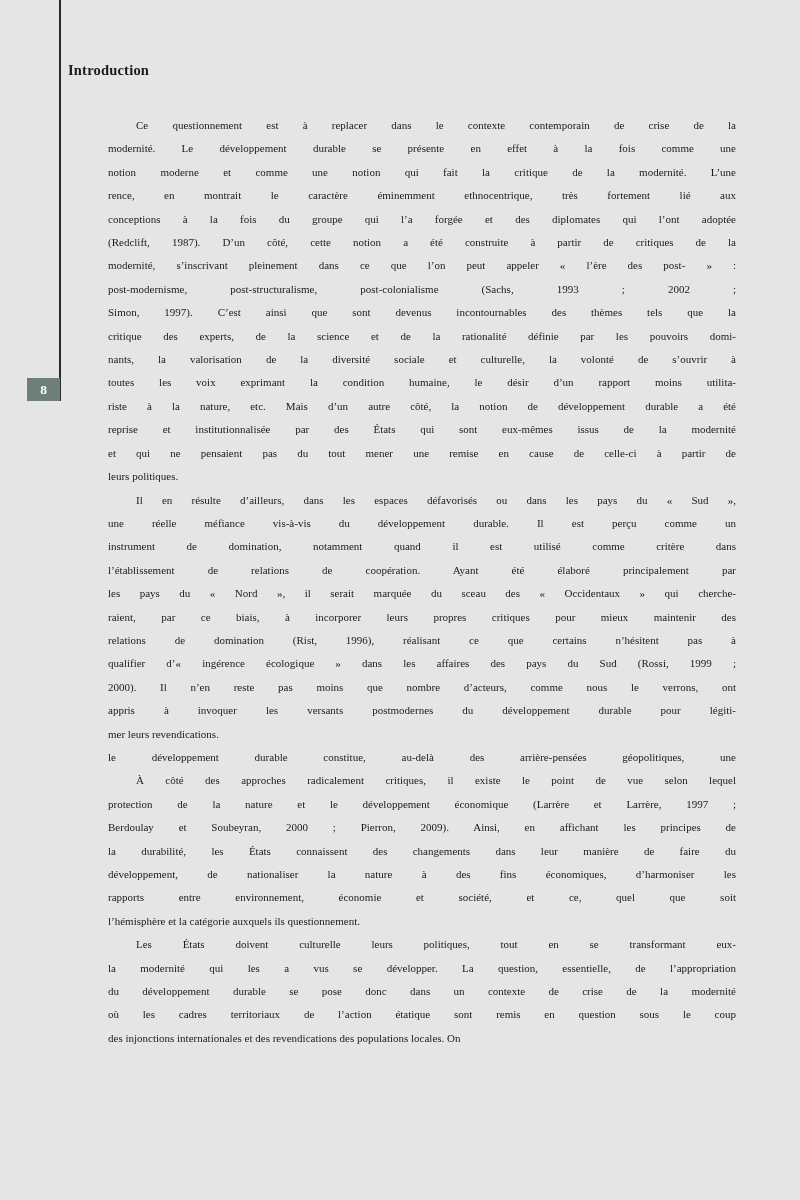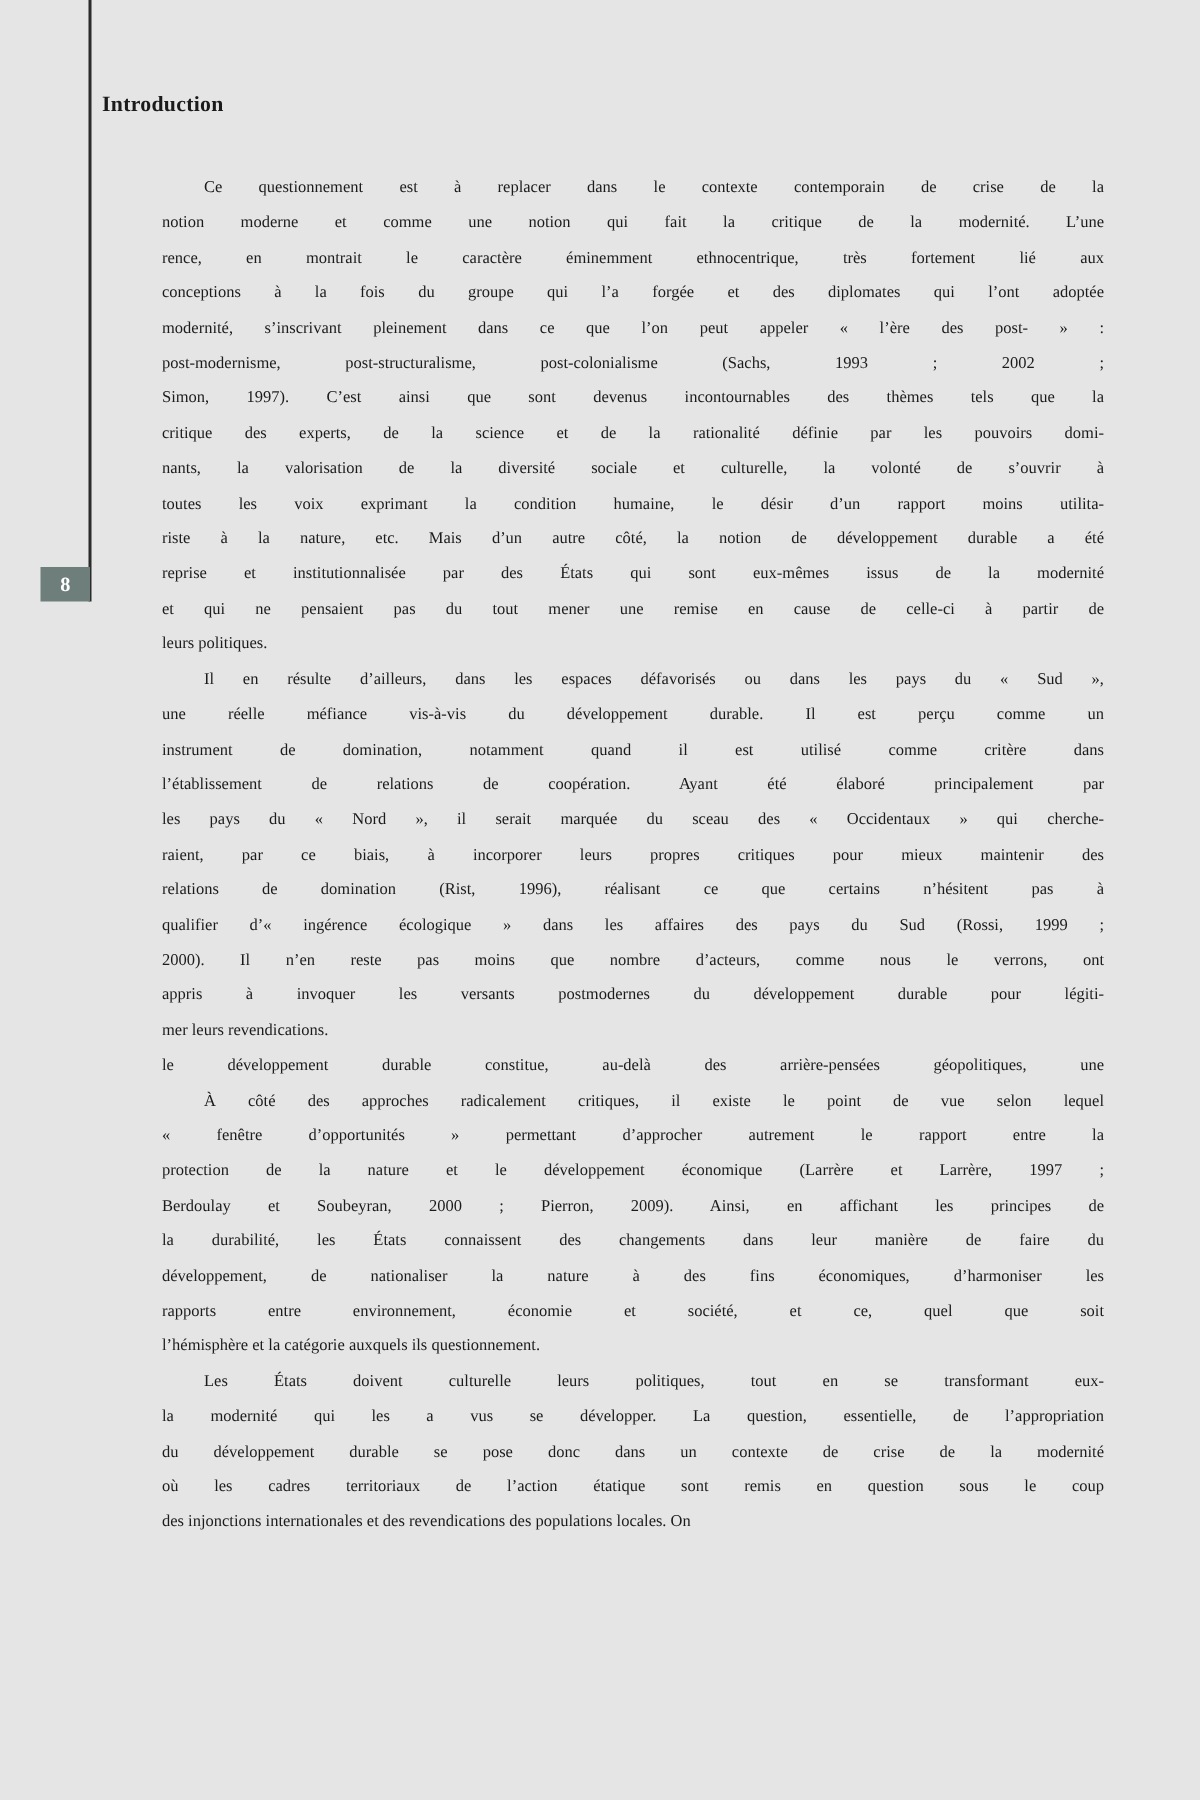--- a/index.html
+++ b/index.html
@@ -74,23 +74,25 @@
 
 <div class="page">
   <div class="margin-rule"></div>
   <div class="running-head">Introduction</div>
   <div class="page-badge">
     <span>8</span>
   </div>
   <div class="text-block">
       <div class="para">
         <div class="line first">Ce questionnement est à replacer dans le contexte contemporain de crise de la</div>
+        <div class="line">modernité. Le développement durable se présente en effet à la fois comme une</div>
         <div class="line">notion moderne et comme une notion qui fait la critique de la modernité. L’une</div>
         <div class="line">rence, en montrait le caractère éminemment ethnocentrique, très fortement lié aux</div>
         <div class="line">conceptions à la fois du groupe qui l’a forgée et des diplomates qui l’ont adoptée</div>
+        <div class="line">(Redclift, 1987). D’un côté, cette notion a été construite à partir de critiques de la</div>
         <div class="line">modernité, s’inscrivant pleinement dans ce que l’on peut appeler « l’ère des post- » :</div>
         <div class="line">post-modernisme, post-structuralisme, post-colonialisme (Sachs, 1993 ; 2002 ;</div>
         <div class="line">Simon, 1997). C’est ainsi que sont devenus incontournables des thèmes tels que la</div>
         <div class="line">critique des experts, de la science et de la rationalité définie par les pouvoirs domi-</div>
         <div class="line">nants, la valorisation de la diversité sociale et culturelle, la volonté de s’ouvrir à</div>
         <div class="line">toutes les voix exprimant la condition humaine, le désir d’un rapport moins utilita-</div>
         <div class="line">riste à la nature, etc. Mais d’un autre côté, la notion de développement durable a été</div>
         <div class="line">reprise et institutionnalisée par des États qui sont eux-mêmes issus de la modernité</div>
         <div class="line">et qui ne pensaient pas du tout mener une remise en cause de celle-ci à partir de</div>
         <div class="line last">leurs politiques.</div>
@@ -104,21 +106,20 @@
         <div class="line">raient, par ce biais, à incorporer leurs propres critiques pour mieux maintenir des</div>
         <div class="line">relations de domination (Rist, 1996), réalisant ce que certains n’hésitent pas à</div>
         <div class="line">qualifier d’« ingérence écologique » dans les affaires des pays du Sud (Rossi, 1999 ;</div>
         <div class="line">2000). Il n’en reste pas moins que nombre d’acteurs, comme nous le verrons, ont</div>
         <div class="line">appris à invoquer les versants postmodernes du développement durable pour légiti-</div>
         <div class="line last">mer leurs revendications.</div>
       </div>
       <div class="para">
         <div class="line">le développement durable constitue, au-delà des arrière-pensées géopolitiques, une</div>
         <div class="line first">À côté des approches radicalement critiques, il existe le point de vue selon lequel</div>
-        <div class="line">« fenêtre d’opportunités » permettant d’approcher autrement le rapport entre la</div>
         <div class="line">protection de la nature et le développement économique (Larrère et Larrère, 1997 ;</div>
         <div class="line">Berdoulay et Soubeyran, 2000 ; Pierron, 2009). Ainsi, en affichant les principes de</div>
         <div class="line">la durabilité, les États connaissent des changements dans leur manière de faire du</div>
         <div class="line">développement, de nationaliser la nature à des fins économiques, d’harmoniser les</div>
         <div class="line">rapports entre environnement, économie et société, et ce, quel que soit</div>
         <div class="line last">l’hémisphère et la catégorie auxquels ils questionnement.</div>
       </div>
       <div class="para">
         <div class="line first">Les États doivent culturelle leurs politiques, tout en se transformant eux-</div>
         <div class="line">la modernité qui les a vus se développer. La question, essentielle, de l’appropriation</div>

